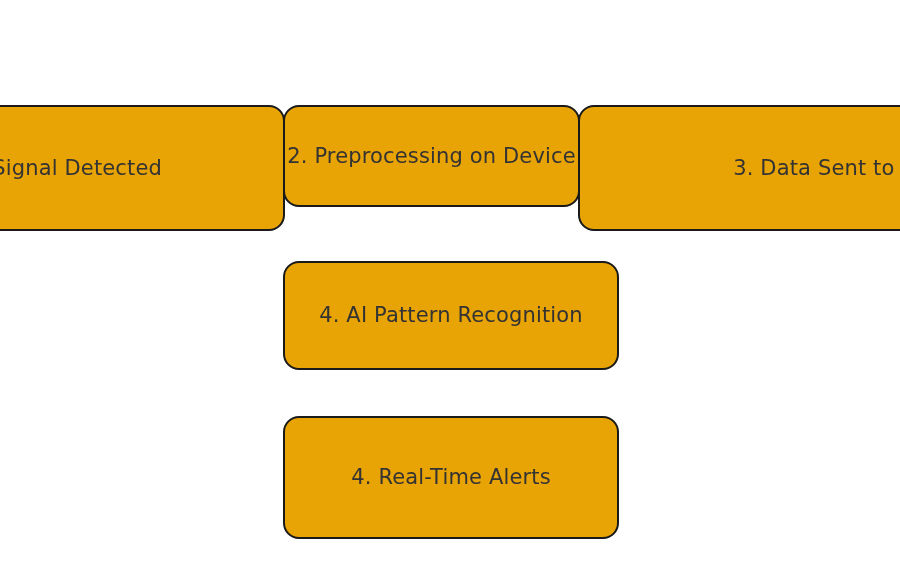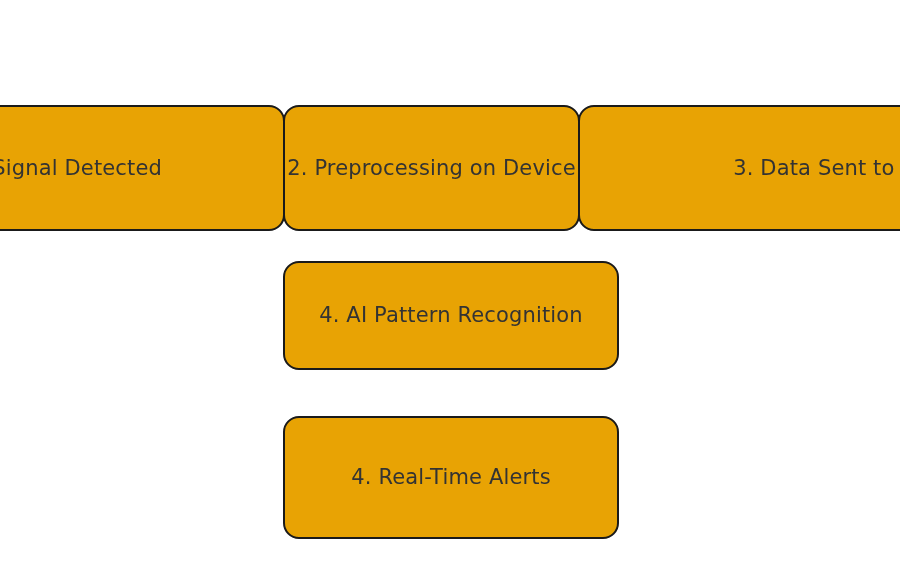--- a/index.html
+++ b/index.html
@@ -49,21 +49,21 @@
     left: -210px;
     top: 105px;
     width: 495px;
     height: 126px;
   }
 
   #node-2 {
     left: 283px;
     top: 105px;
     width: 297px;
-    height: 126px;
+    height: 102px;
   }
 
   #node-3 {
     left: 578px;
     top: 105px;
     width: 520px;
     height: 126px;
   }
 
   

